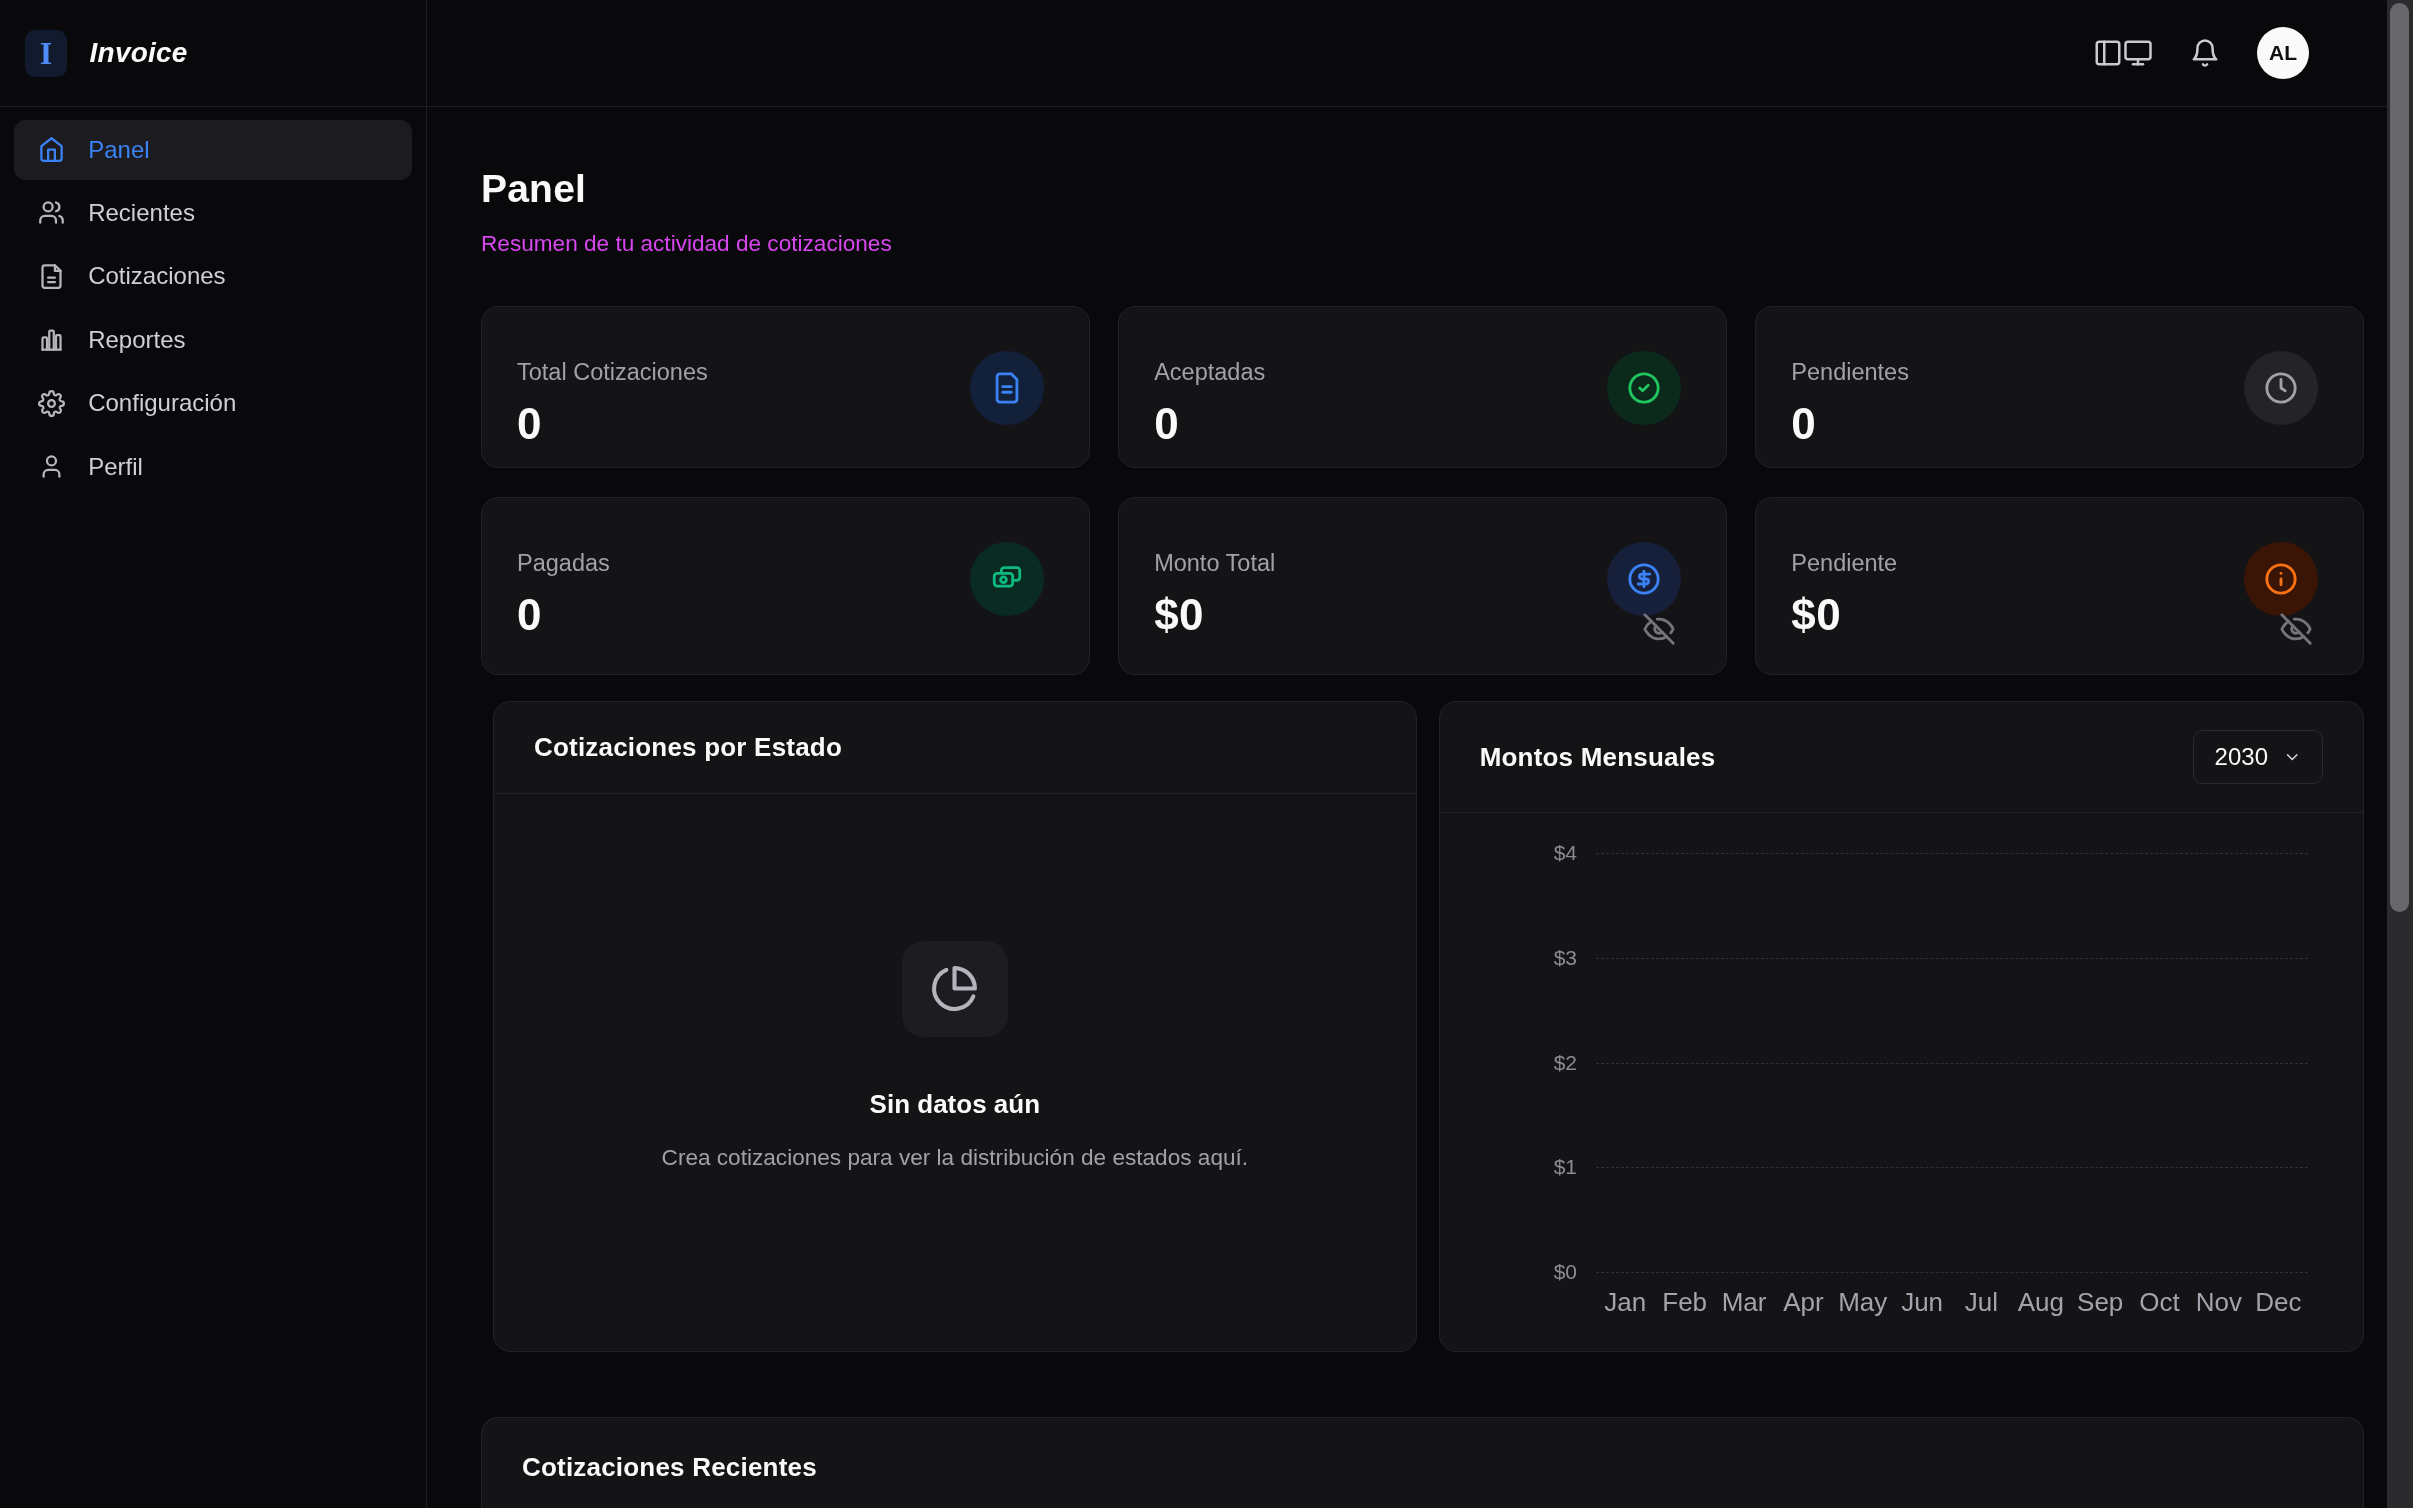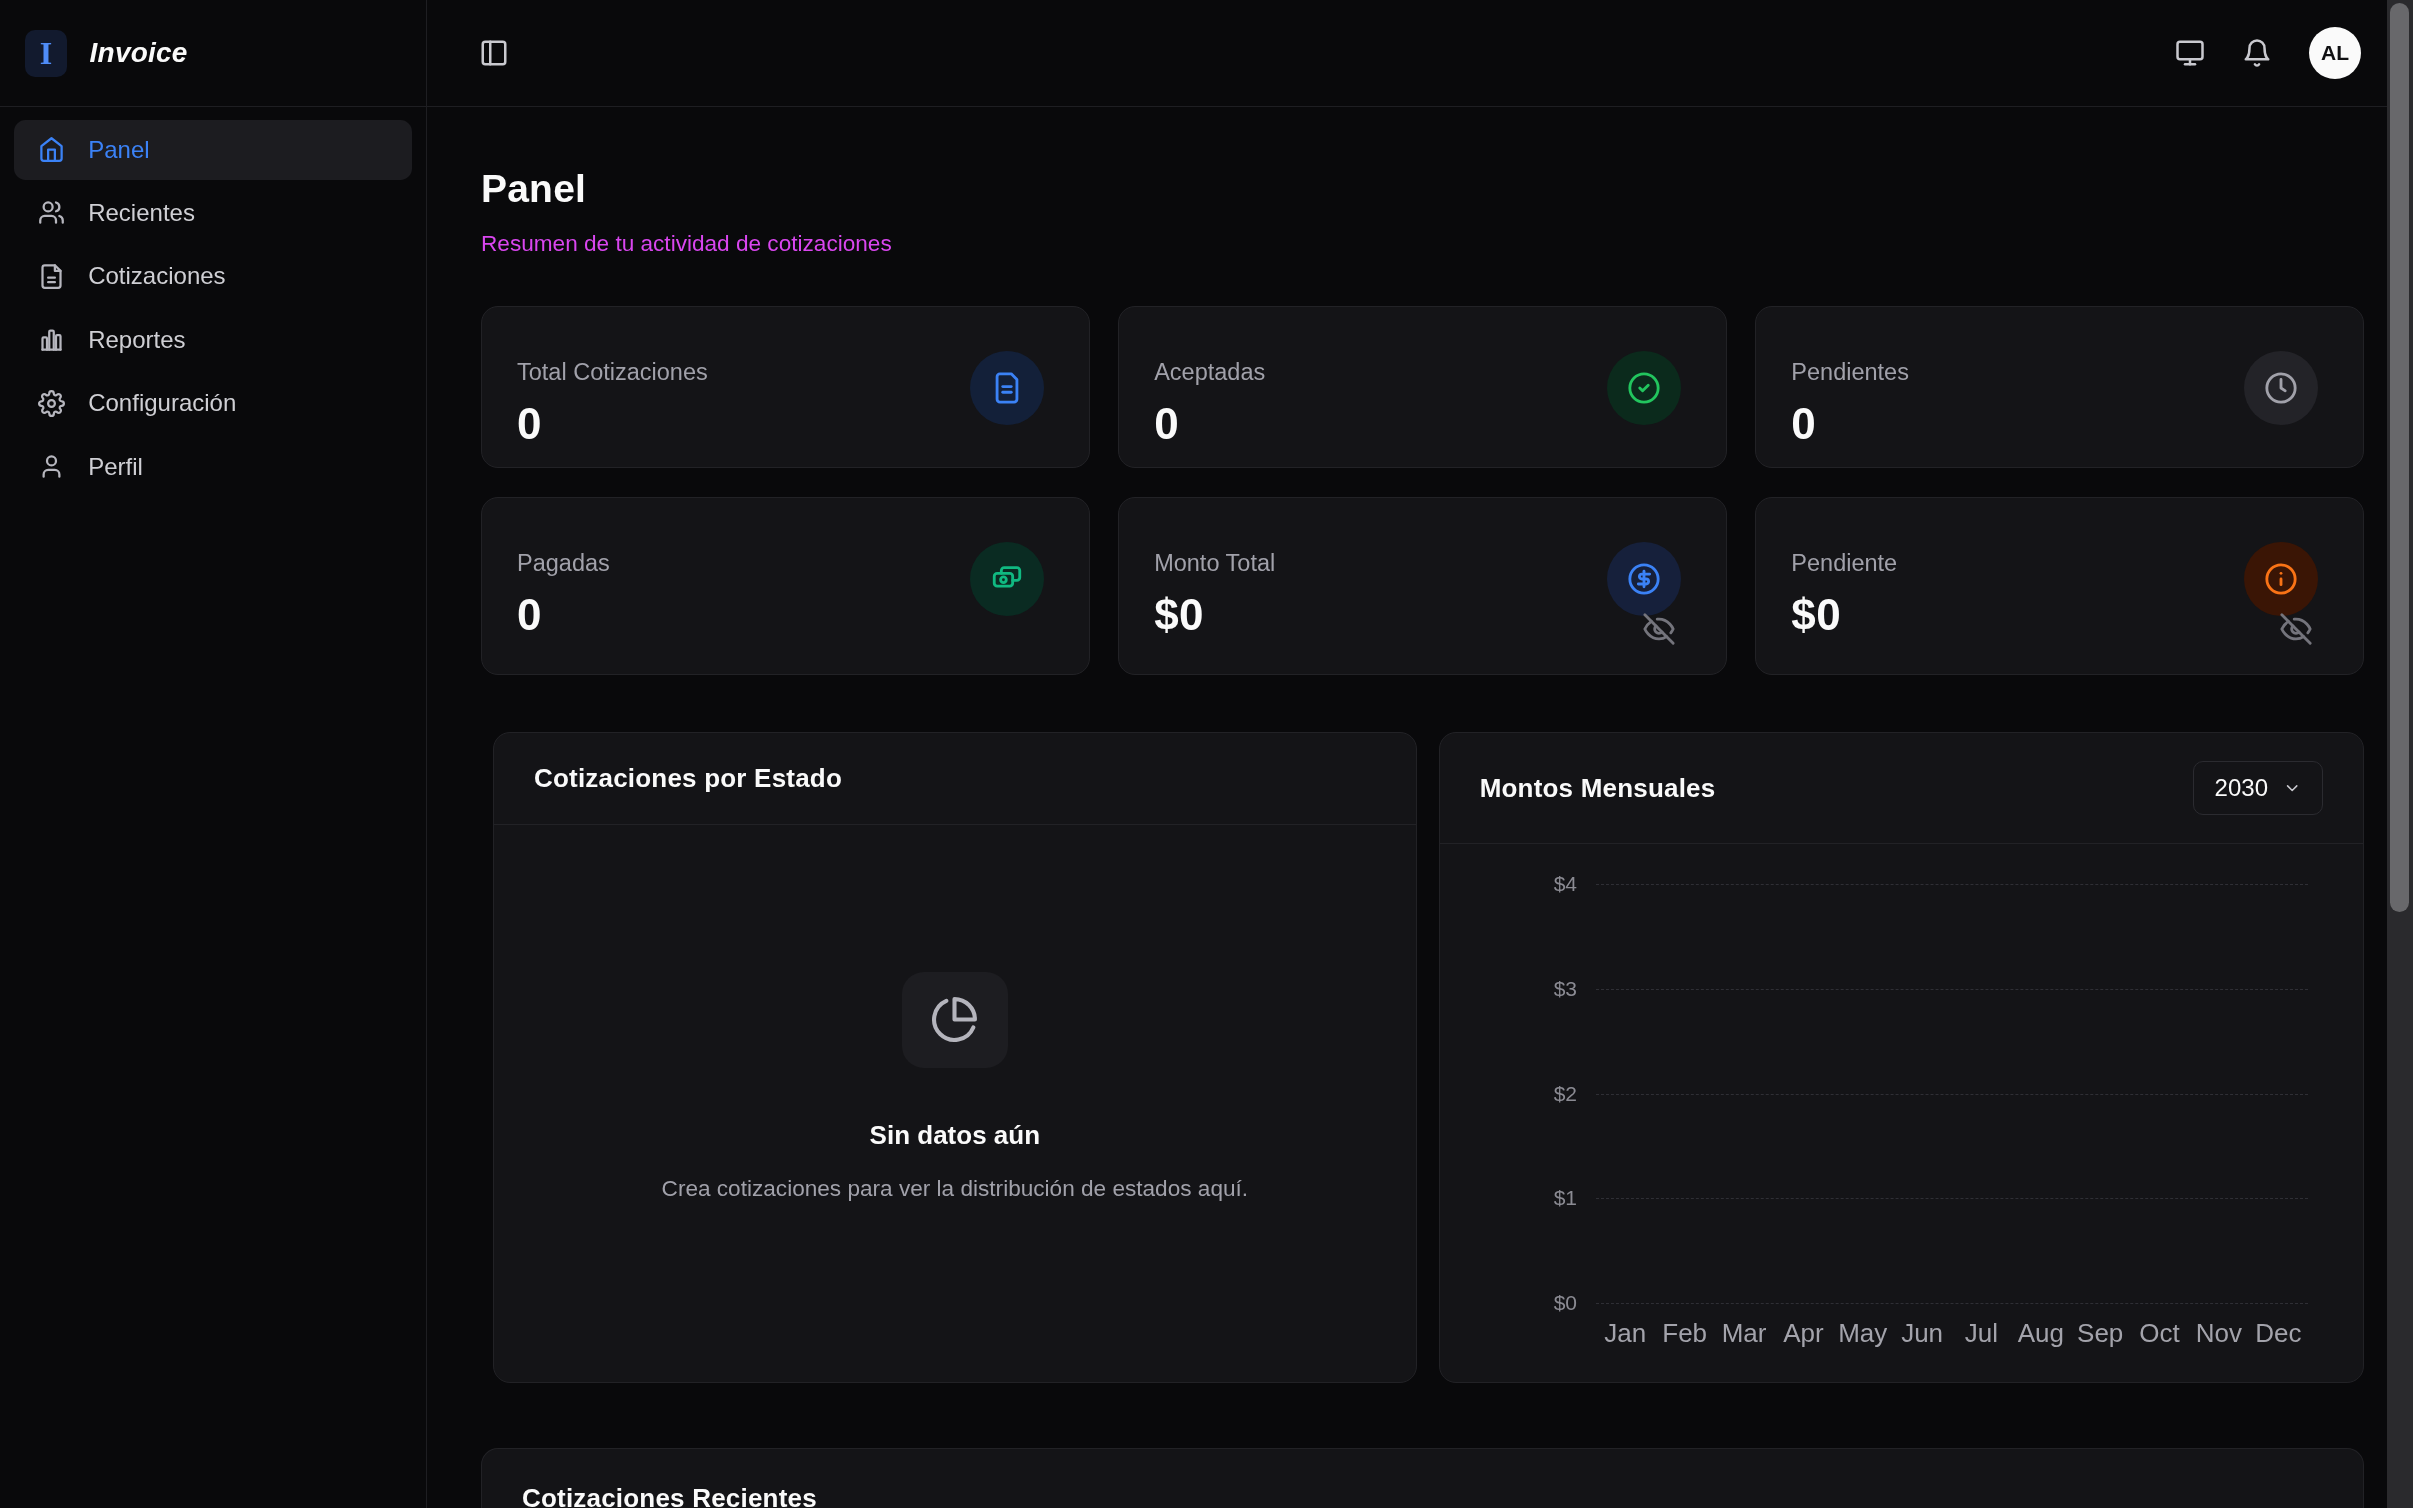--- a/index.html
+++ b/index.html
@@ -39,22 +39,22 @@
   }
   .nav-item .nicon { width:27px; height:27px; color:#b6b6be; flex:0 0 27px; }
   .nav-item span.lbl { margin-left:23.5px; font-size:24px; }
   .nav-item.active { background:#1c1c20; color:#3b82f6; }
   .nav-item.active .nicon { color:#3b82f6; }
 
   
   .main { flex:1; display:flex; flex-direction:column; height:100%; }
   .topbar {
     height:107px; flex:0 0 107px; border-bottom:0.8px solid #1e1e22;
-    display:flex; align-items:center; justify-content:space-between;
-    padding:0 52px 0 52px;
+    display:flex; align-items:center; justify-content:flex-end;
+    padding:0 104px 0 52px;
   }
   .topbar .ticon { width:30px; height:30px; color:#c9c9cf; cursor:pointer; }
   .topbar-right { display:flex; align-items:center; gap:37px; }
   .avatar {
     width:52px; height:52px; border-radius:50%; background:#fafafa;
     color:#101012; font-weight:700; font-size:21px;
     display:flex; align-items:center; justify-content:center; cursor:pointer;
   }
 
   .content { flex:1; padding:60px 49px 0 54px; overflow:hidden; }
@@ -83,21 +83,21 @@
   .ic-teal   { background:#0a2b22; color:#10b981; }
   .ic-blue2  { background:#16203b; color:#3b82f6; }
   .ic-orange { background:#3a1505; color:#f97316; }
   .eye-btn {
     position:absolute; right:47px; bottom:27px; width:37px; height:37px;
     color:#74747c; background:none; border:none; cursor:pointer; padding:0;
   }
   .eye-btn svg { width:34px; height:34px; }
 
   
-  .panels-row { margin-top:57px; display:grid; grid-template-columns:1083fr 1085fr; column-gap:22px;padding-left:12px; }
+  .panels-row { margin-top:26px; display:grid; grid-template-columns:1083fr 1085fr; column-gap:22px;padding-left:12px; }
   .panel {
     background:#141417; border:0.8px solid #222226; border-radius:17px;
     height:651px; overflow:hidden; display:flex; flex-direction:column;
   }
   .panel-header {
     padding:0 40px; border-bottom:0.8px solid #222226;
     display:flex; align-items:center; justify-content:space-between;
   }
   .ph-left { height:92px; }
   .ph-right { height:111px; }

